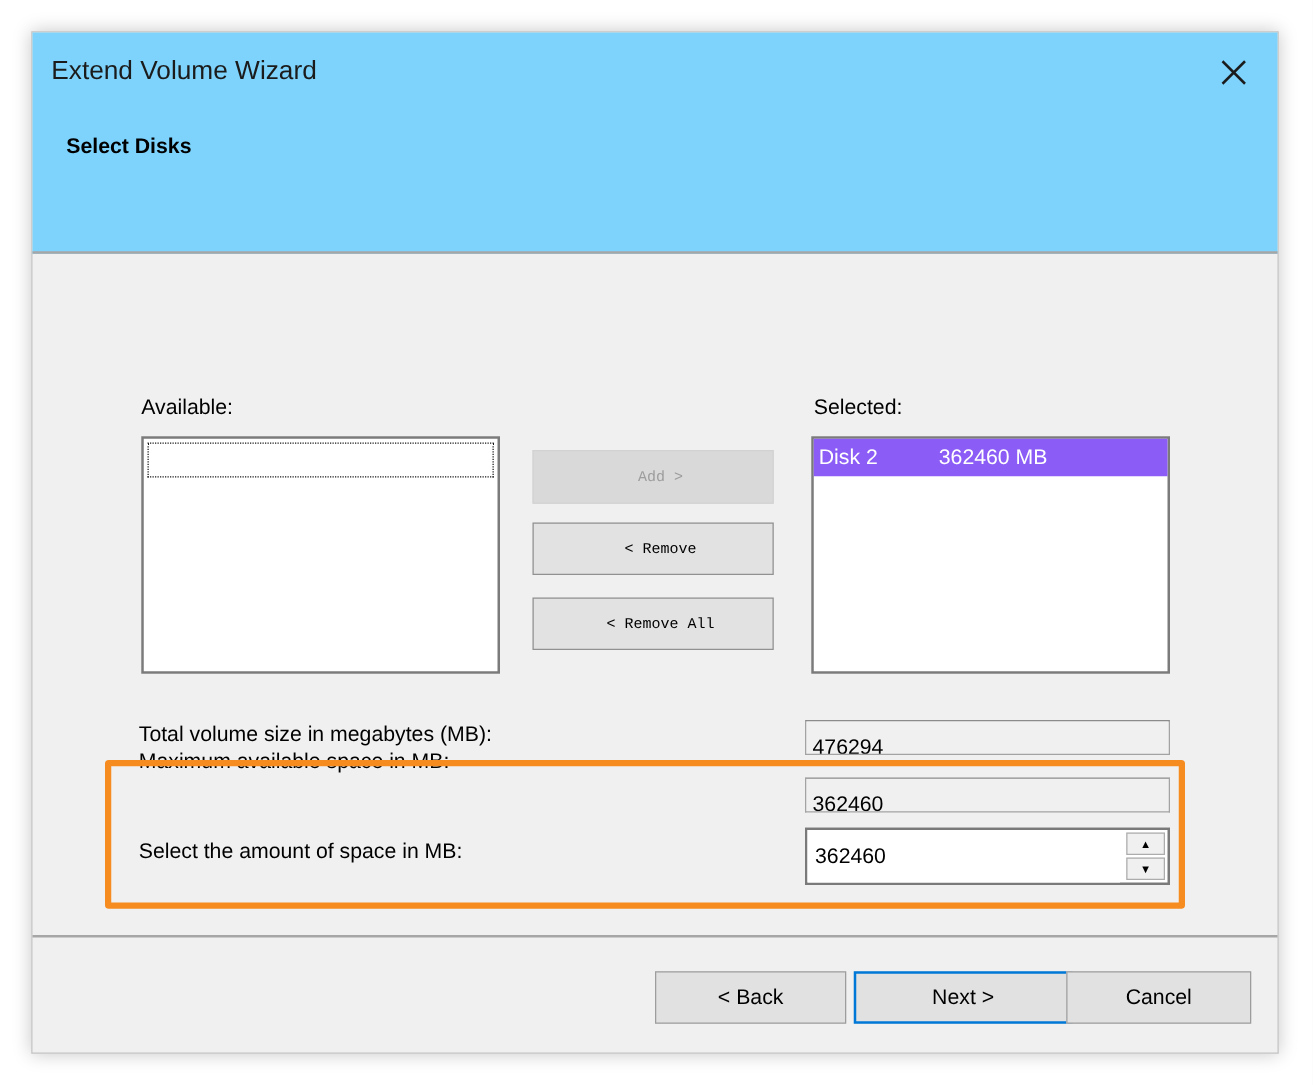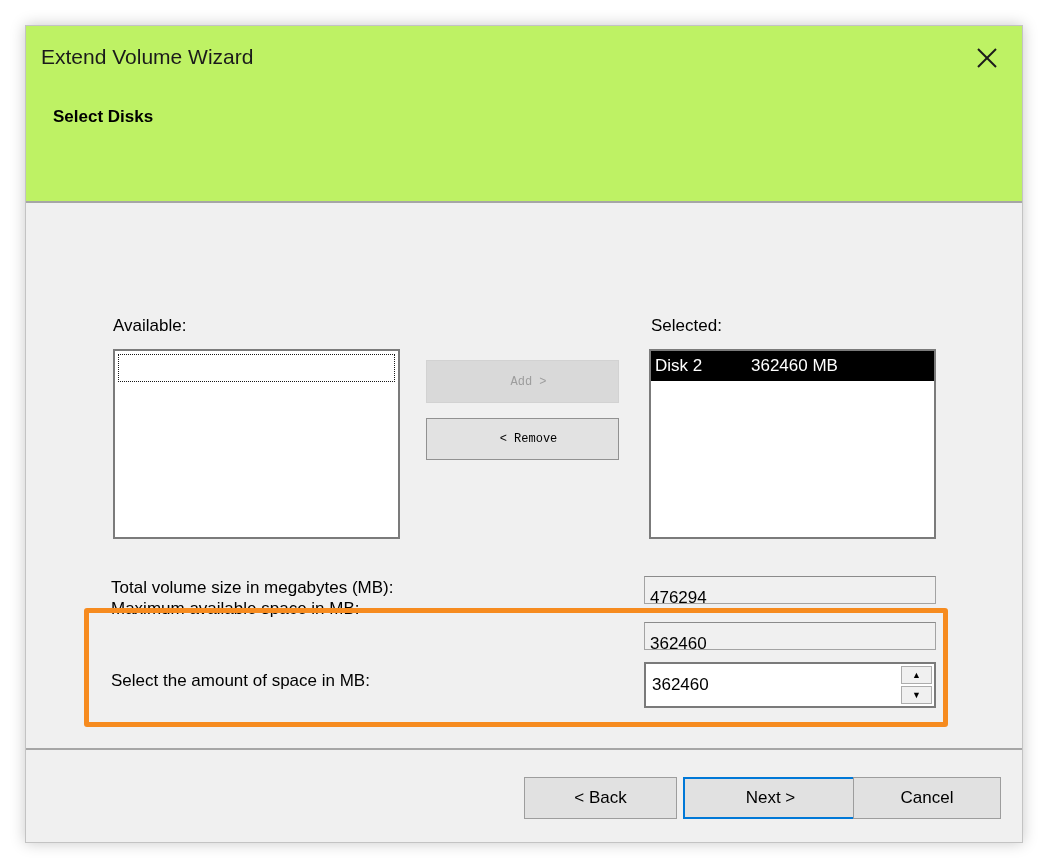--- a/index.html
+++ b/index.html
@@ -5,21 +5,21 @@
   * { margin:0; padding:0; box-sizing:border-box; }
   html,body { width:1050px; height:868px; background:#ffffff; font-family:"Liberation Sans", sans-serif; overflow:hidden; }
   .dialog {
     position:absolute; left:25px; top:25px; width:998px; height:818px;
     background:#f0f0f0; border:1px solid #c3c3c3;
     box-shadow:0 0 14px rgba(0,0,0,0.22);
   }
   
   .header {
     position:absolute; left:0; top:0; width:100%; height:177px;
-    background:#bef264; border-bottom:2px solid #a6a6a6;
+    background:#7dd3fc; border-bottom:2px solid #a6a6a6;
   }
   .win-title {
     position:absolute; left:15px; top:19px;
     font-size:21px; color:#1b1b1b; white-space:nowrap;
   }
   .close-btn {
     position:absolute; left:938px; top:10px; width:46px; height:46px;
     display:flex; align-items:center; justify-content:center;
     background:transparent; border:none; cursor:pointer;
   }
@@ -40,21 +40,21 @@
     position:absolute; top:323px; height:190px;
     background:#ffffff; border:2px solid #7b7b7b;
   }
   .listbox-available { left:87px;  width:287px; }
   .listbox-selected  { left:623px; width:287px; }
   .empty-focus-row {
     margin:3px; height:28px;
     border:1px dotted #181818;
   }
   .sel-row {
-    height:30px; background:#000000; color:#ffffff;
+    height:30px; background:#8b5cf6; color:#ffffff;
     display:flex; align-items:center; padding-left:4px;
     font-size:17px; white-space:nowrap;
   }
   .sel-row .disk-name { width:96px; }
   
   .xfer-btn {
     position:absolute; left:400px; width:193px; height:42px;
     font-family:Liberation Mono, monospace; font-size:12px;
     display:flex; align-items:center; justify-content:center;
     cursor:pointer;
@@ -141,20 +141,21 @@
 
   <div class="listbox listbox-selected">
     <div class="sel-row">
       <span class="disk-name">Disk 2</span>
       <span>362460 MB</span>
     </div>
   </div>
 
   <button class="xfer-btn btn-add" disabled="">Add &gt;</button>
   <button class="xfer-btn btn-remove">&lt; Remove</button>
+  <button class="xfer-btn btn-remove-all">&lt; Remove All</button>
 
   <div class="lbl lbl-total">Total volume size in megabytes (MB):</div>
   <input class="ro-field field-total" readonly="" value="476294" style="">
 
   <div class="lbl lbl-max">Maximum available space in MB:</div>
   <input class="ro-field field-max" readonly="" value="362460" style="">
 
   <div class="lbl lbl-amount">Select the amount of space in MB:</div>
   <div class="spinbox">
     <input class="spin-input" value="362460" style="">

